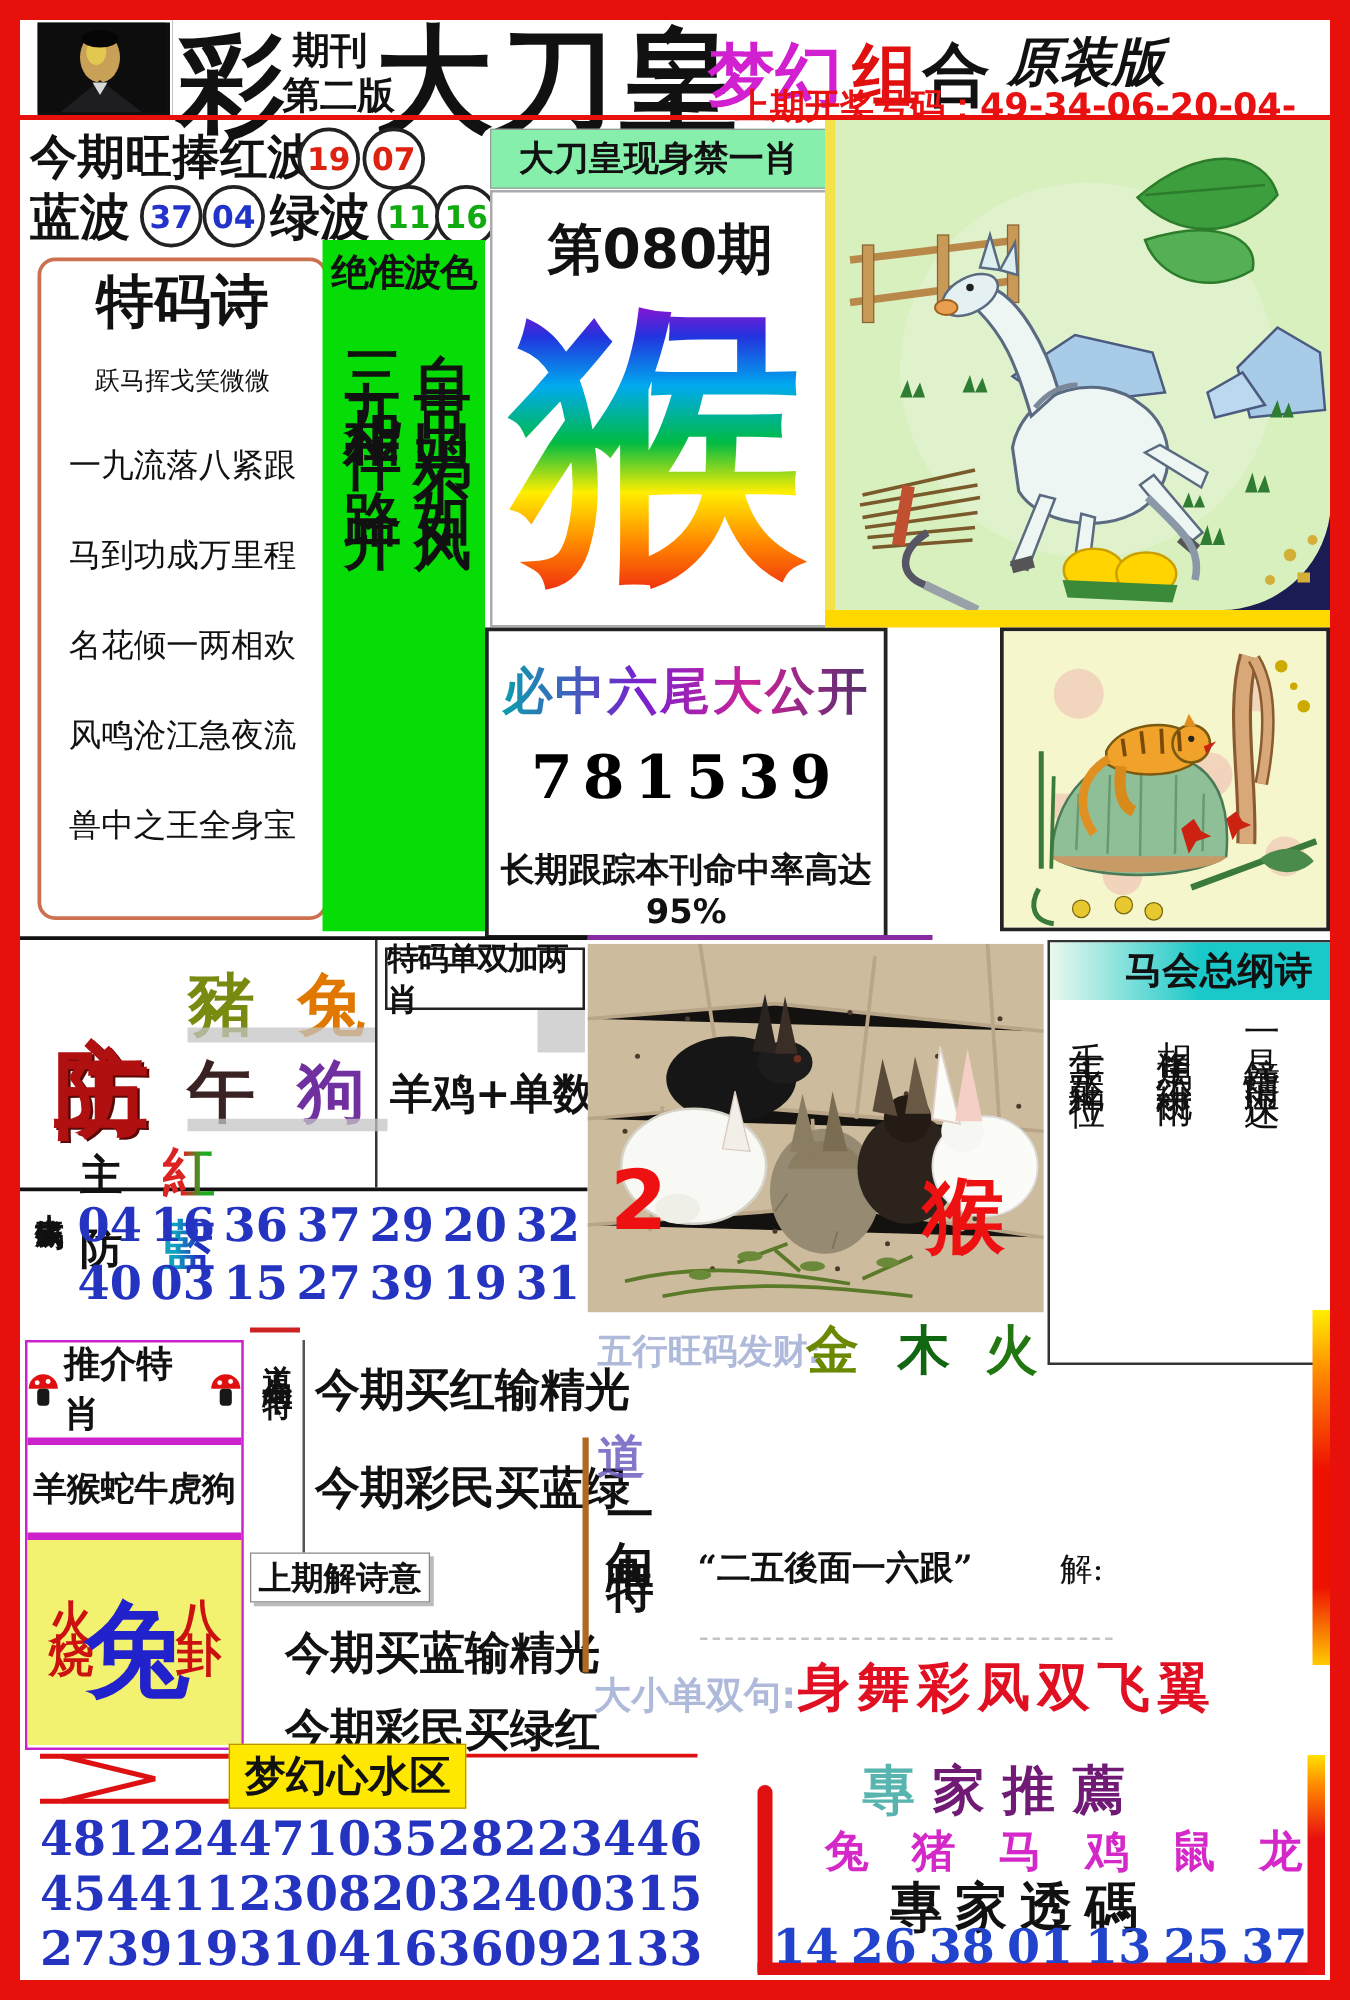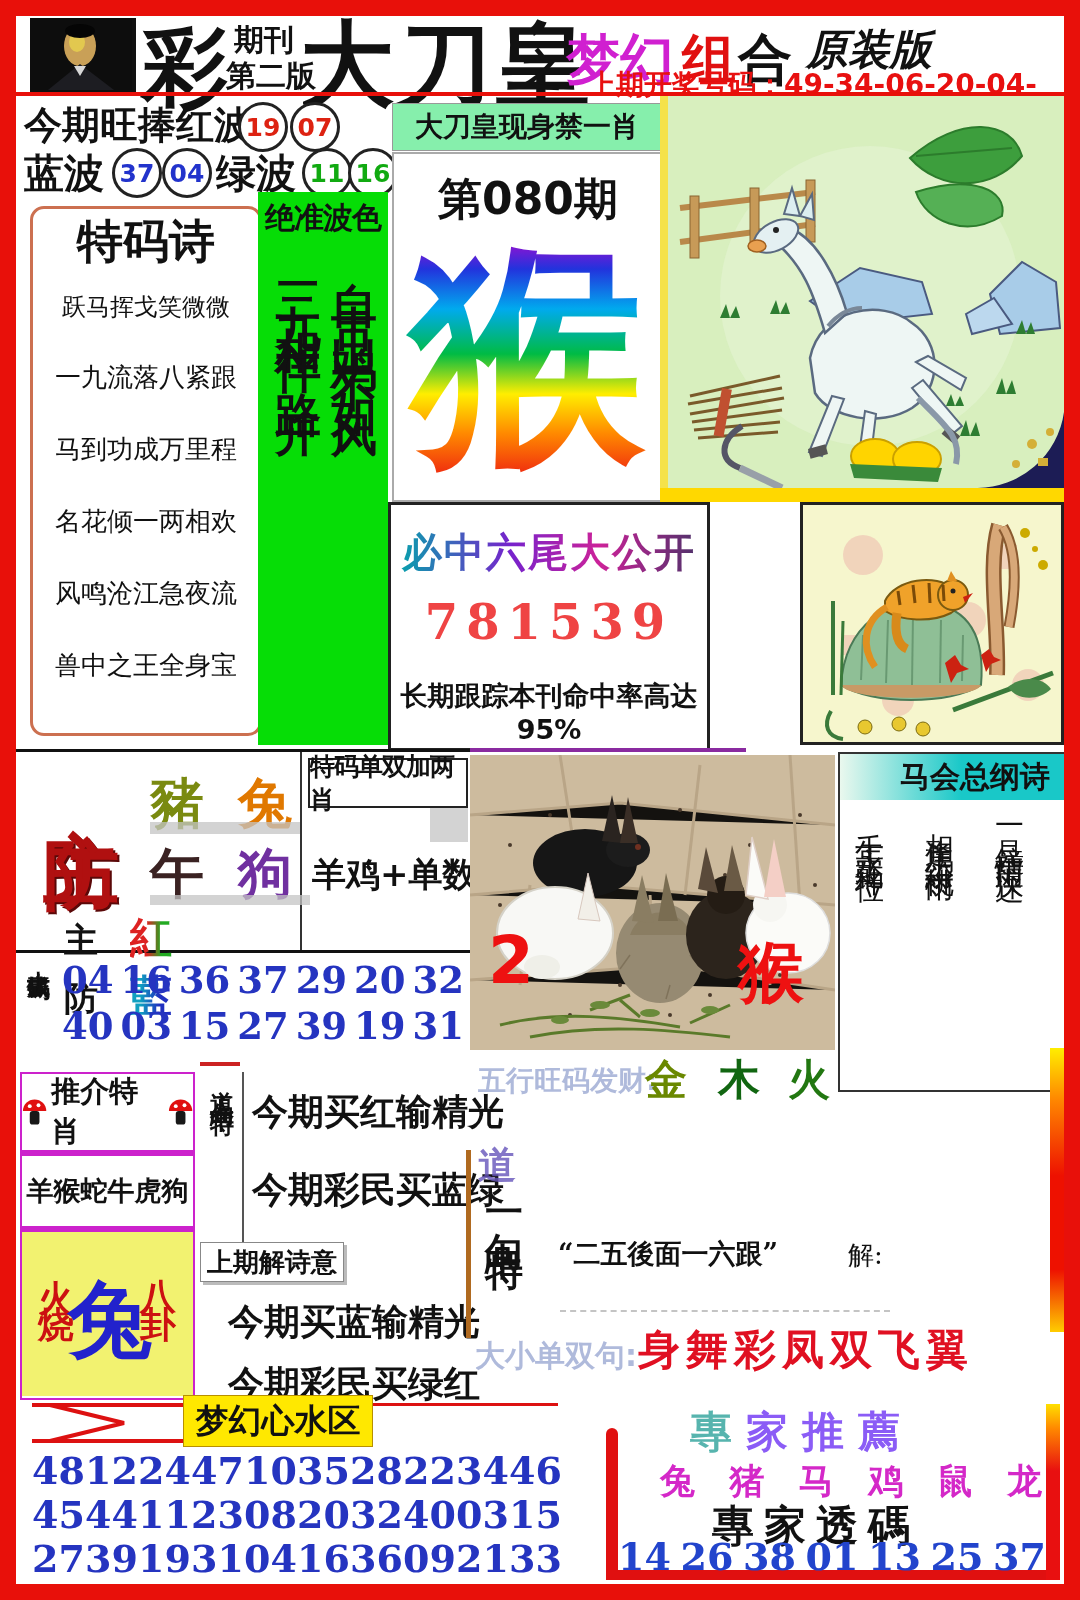--- a/index.html
+++ b/index.html
@@ -54,21 +54,21 @@
   <div class="abs circle" style="left:290px;top:102px;color:#dd2211;">07</div>
   <div class="abs serif b" style="left:24px;top:146px;font-size:40px;">蓝波</div>
   <div class="abs circle" style="left:112px;top:148px;color:#2233cc;">37</div>
   <div class="abs circle" style="left:162px;top:148px;color:#2233cc;">04</div>
   <div class="abs serif b" style="left:216px;top:146px;font-size:40px;">绿波</div>
   <div class="abs circle" style="left:302px;top:148px;color:#11aa11;">11</div>
   <div class="abs circle" style="left:348px;top:148px;color:#11aa11;">16</div>
 
   <div class="abs" style="left:30px;top:206px;width:226px;height:524px;border:3px solid #cc7050;border-radius:14px;background:#fff;">
     <div class="serif b" style="text-align:center;margin-top:2px;font-size:46px;">特码诗</div>
-    <div class="serif" style="text-align:center;margin-top:18px;font-size:24px;">跃马挥戈笑微微</div>
+    <div class="serif" style="text-align:center;margin-top:18px;font-size:20px;">跃马挥戈笑微微</div>
     <div class="serif" style="text-align:center;margin-top:37px;font-size:26px;">一九流落八紧跟</div>
     <div class="serif" style="text-align:center;margin-top:37px;font-size:26px;">马到功成万里程</div>
     <div class="serif" style="text-align:center;margin-top:37px;font-size:26px;">名花倾一两相欢</div>
     <div class="serif" style="text-align:center;margin-top:37px;font-size:26px;">风鸣沧江急夜流</div>
     <div class="serif" style="text-align:center;margin-top:37px;font-size:26px;">兽中之王全身宝</div>
   </div>
 
   <div class="abs" style="left:258px;top:192px;width:130px;height:553px;background:#06dd06;">
     <div class="serif b" style="text-align:center;margin-top:6px;font-size:30px;letter-spacing:-1px;">绝准波色</div>
     <div class="vtext serif b" style="position:absolute;left:10px;top:54px;font-size:46px;letter-spacing:22px;">三九相伴一路开</div>
@@ -77,21 +77,21 @@
 
   <div class="abs b" style="left:392px;top:103px;width:268px;height:46px;background:#86efac;border:1px solid #999;
        display:flex;align-items:center;justify-content:center;font-size:28px;">大刀皇现身禁一肖</div>
   <div class="abs" style="left:392px;top:152px;width:268px;height:346px;border:2px solid #aaa;background:#fff;">
     <div class="b" style="text-align:center;margin-top:16px;font-size:44px;">第080期</div>
     <div class="serif b gtext rainbow" style="text-align:center;font-size:235px;line-height:250px;">猴</div>
   </div>
 
   <div class="abs" style="left:388px;top:502px;width:316px;height:243px;border:3px solid #222;background:#fff;">
     <div class="serif b gtext sixgrad" style="text-align:center;margin-top:20px;font-size:40px;letter-spacing:2px;">必中六尾大公开</div>
-    <div class="serif b" style="text-align:center;margin-top:14px;font-size:48px;letter-spacing:8px;color:#ef4444;">781539</div>
+    <div class="serif b" style="text-align:center;margin-top:14px;font-size:48px;letter-spacing:8px;color:#000000;">781539</div>
     <div class="b" style="text-align:center;margin-top:28px;font-size:27px;">长期跟踪本刊命中率高达95%</div>
   </div>
 
   <div class="abs" style="left:660px;top:96px;width:404px;height:392px;">
     <svg width="404" height="392" viewBox="0 0 404 392">
       <rect width="404" height="392" fill="#d8efbe"></rect>
       <rect width="8" height="392" fill="#f5e24a"></rect>
       <circle cx="210" cy="200" r="150" fill="#e8f5d8" opacity="0.5"></circle>
       <path d="M20,112 L155,96" stroke="#b9894a" stroke-width="6" fill="none"></path>
       <path d="M20,146 L155,128" stroke="#b9894a" stroke-width="6" fill="none"></path>
@@ -432,21 +432,21 @@
       <span>36</span>
       <span>09</span>
       <span>21</span>
       <span>33</span>
   </div>
 
   <div class="abs" style="left:606px;top:1428px;width:12px;height:150px;background:#e01010;border-radius:8px 8px 0 0;"></div>
   <div class="abs" style="left:606px;top:1570px;width:452px;height:10px;background:#e01010;"></div>
   <div class="abs" style="left:1046px;top:1404px;width:14px;height:176px;background:linear-gradient(180deg,#ffe000,#ff8800 14%,#e81010 38%,#e81010);"></div>
   <div class="abs serif b" style="left:690px;top:1404px;font-size:42px;letter-spacing:14px;">
-    <span style="color:#3aa8a0;opacity:.85;">專</span><span style="color:#8b5cf6;">家推薦</span>
+    <span style="color:#3aa8a0;opacity:.85;">專</span><span style="color:#701a75;">家推薦</span>
   </div>
   <div class="abs row-flex serif b" style="left:660px;top:1458px;width:382px;font-size:35px;color:#d428c8;">
     <span>兔</span>
       <span>猪</span>
       <span>马</span>
       <span>鸡</span>
       <span>鼠</span>
       <span>龙</span>
   </div>
   <div class="abs serif b" style="left:712px;top:1498px;font-size:42px;letter-spacing:10px;color:#111;">專家透碼</div>

